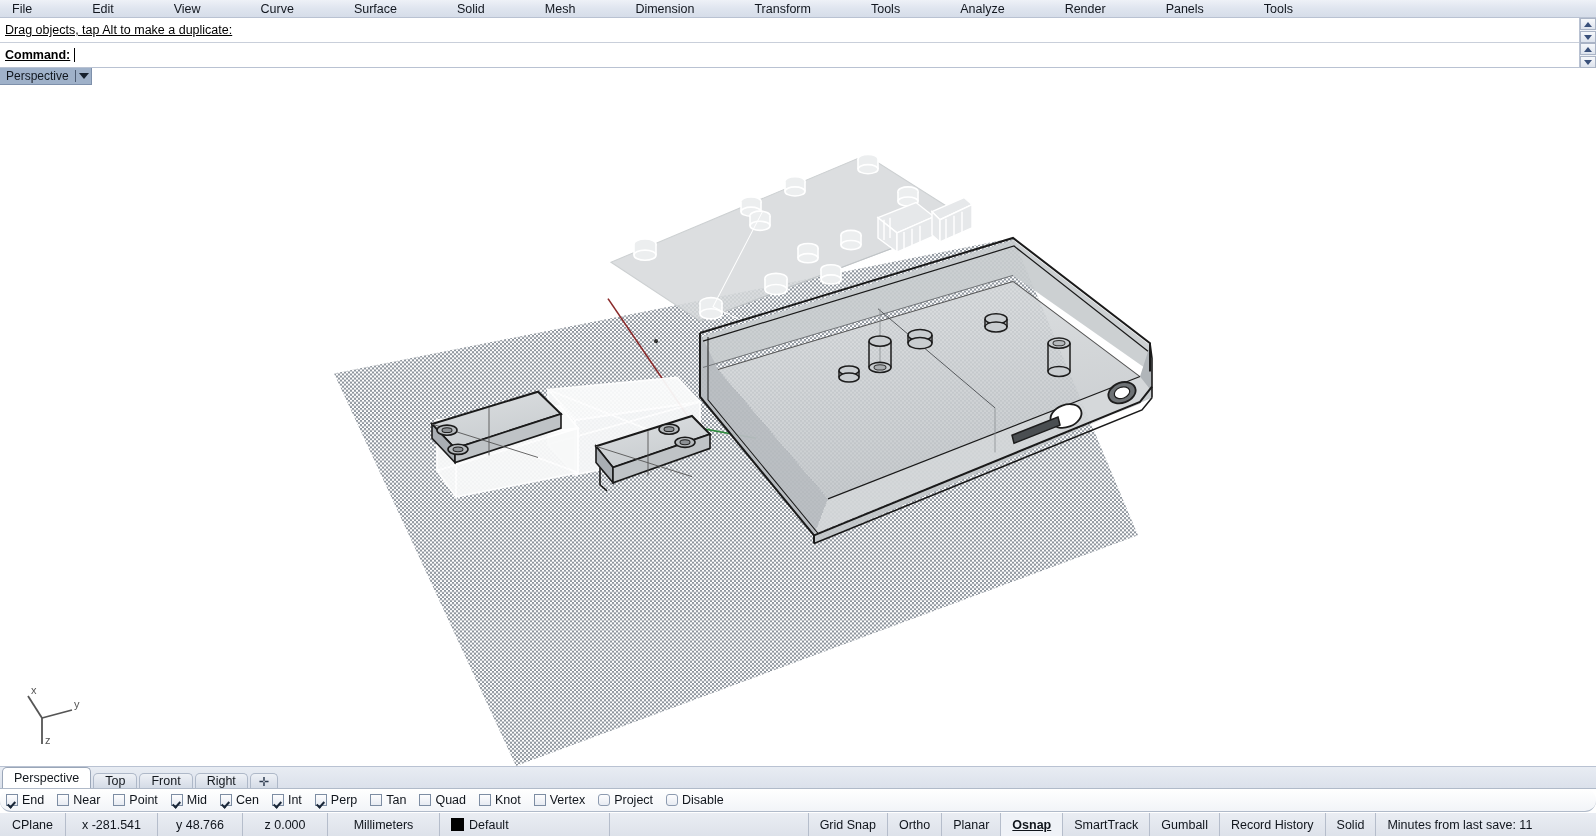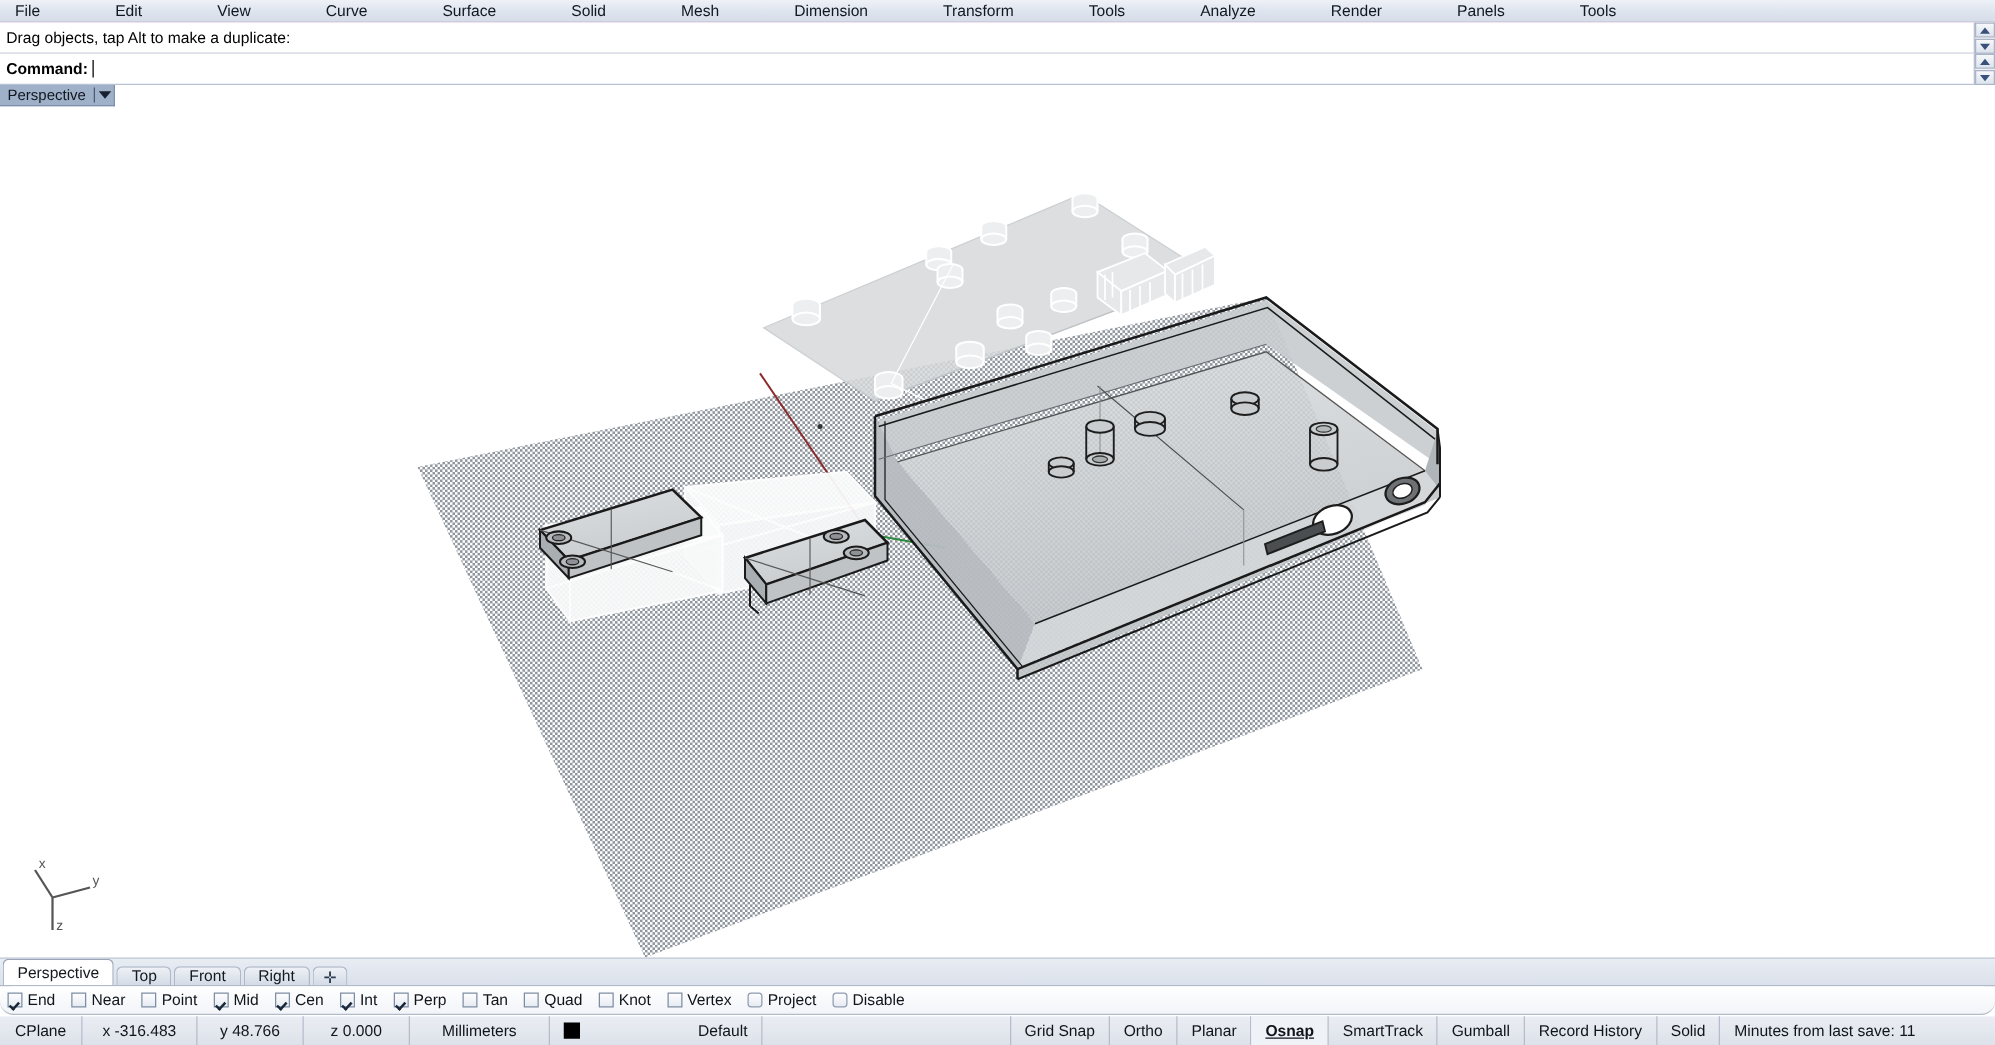--- a/index.html
+++ b/index.html
@@ -16,21 +16,21 @@
     background: linear-gradient(to bottom, #eef1f7 0%, #dfe5ef 50%, #d6dde9 100%);
     border-bottom: 1px solid #b9c2d2;
     display: flex; align-items: center; padding-left: 4px;
     font-size: 12.5px; color: #12171f; gap: 44px;
   }
   .menu-item { padding: 1px 8px; white-space: nowrap; cursor: default; }
 
   
   .cmdarea {
     flex: 0 0 50px; display: flex; flex-direction: column;
-    background: #f9a8d4; position: relative;
+    background: #0c4a6e; position: relative; text-decoration: underline;
   }
   .cmd-row {
     height: 25px; display: flex; align-items: center;
     background: #ffffff; font-size: 12.5px; color: #000;
     padding-left: 5px; border-bottom: 1px solid #c9cfda;
   }
   .cmd-row.second { border-bottom: 1px solid #b9c2d2; }
   .cmd-label { font-weight: bold; }
   .cmd-caret {
     display: inline-block; width: 1px; height: 14px;
@@ -119,21 +119,21 @@
     flex: 0 0 24px; display: flex; align-items: stretch;
     background: linear-gradient(to bottom,#eaedf3,#dde2ea);
     font-size: 12.5px; color: #10151c;
     border-top: 1px solid #ffffff;
   }
   .st-cell {
     display: flex; align-items: center; justify-content: center;
     padding: 0 11px; border-right: 1px solid #b5bdcb;
     white-space: nowrap;
   }
-  .st-cell.left { justify-content: space-between; }
+  .st-cell.left { justify-content: flex-start; }
   .st-cell.bold { font-weight: bold; background:#eff2f7;text-decoration:underline; }
   .st-cell.grow { flex: 1; justify-content: flex-start; border-right: none; }
   .swatch { width: 13px; height: 13px; background: #000; margin-right: 5px; flex:0 0 13px; }
   .spacer-flex { flex: 1 1 auto; border-right: 1px solid #b5bdcb; }
 </style>
 </head>
 <body>
 
 <div id="app">
 
@@ -522,21 +522,21 @@
         <span>Project</span>
       </div>
     <div class="osnap-item">
         <span class="cbx round"></span>
         <span>Disable</span>
       </div>
   </div>
 
   <div class="statusbar">
     <div class="st-cell" style="width:66px">CPlane</div>
-    <div class="st-cell" style="width:92px">x -316.483</div>
+    <div class="st-cell" style="width:92px">x -281.541</div>
     <div class="st-cell" style="width:85px">y 48.766</div>
     <div class="st-cell" style="width:85px">z 0.000</div>
     <div class="st-cell" style="width:112px">Millimeters</div>
     <div class="st-cell left" style="width:170px">
       <span class="swatch"></span>
       <span>Default</span>
     </div>
     <div class="spacer-flex"></div>
     <div class="st-cell">Grid Snap</div>
     <div class="st-cell">Ortho</div>

